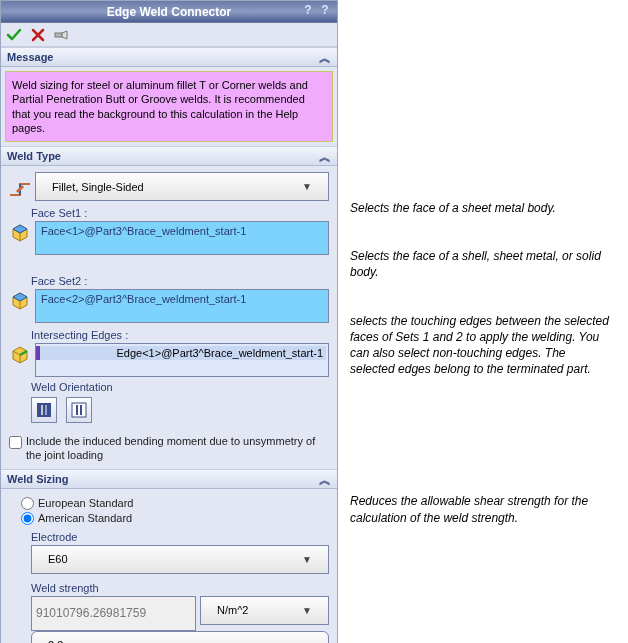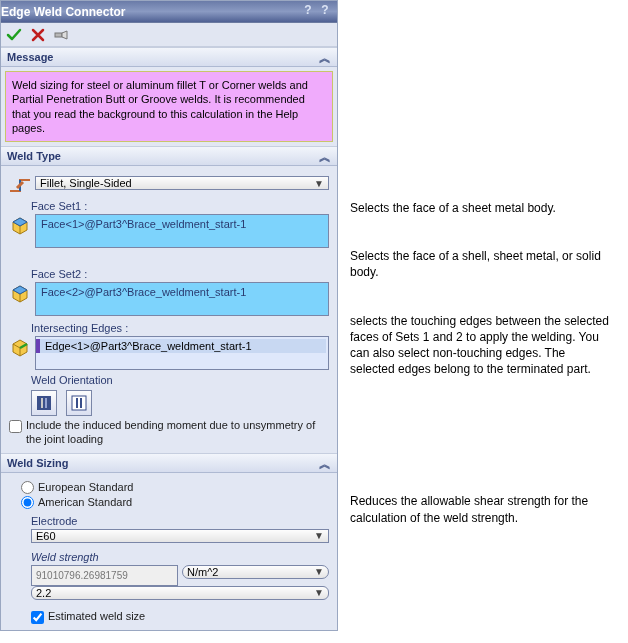--- a/index.html
+++ b/index.html
@@ -2,62 +2,62 @@
 <html><head>
   <meta charset="utf-8">
   <style>
     * { box-sizing: border-box; margin: 0; padding: 0; }
     body { font-family: Tahoma, Arial, sans-serif; font-size: 11px; background: #fff; width: 628px; }
     .layout { display: flex; gap: 12px; align-items: flex-start; }
     .panel { width: 338px; border: 1px solid #9aa7c1; background: #e1e6f2; }
     .titlebar {
       background: linear-gradient(to bottom, #6a7ba8, #8a9ac2 50%, #4f6093);
       color: #fff; font-weight: bold; font-size: 12px; height: 22px;
-      display: flex; align-items: center; position: relative;
+      display: flex; align-items: center; justify-content: center; position: relative;
       border-bottom: 1px solid #6b7aa0;
     }
     .titlebar-help { position: absolute; right: 4px; top: 1px; display: flex; gap: 1px; }
     .helpbtn { width: 16px; height: 16px; color: #dbe3f4; display:flex; align-items:center; justify-content:center; font-weight:bold; cursor:pointer; }
     .toolbar { height: 24px; background: #e1e6f2; display:flex; align-items:center; gap:6px; padding: 0 4px; border-bottom: 1px solid #c6cedf; }
     .tb-icon { width:18px; height:18px; display:inline-flex; align-items:center; justify-content:center; }
     .section-header {
       background: linear-gradient(to bottom, #f2f5fb, #d6ddee);
       border-top: 1px solid #c6cedf; border-bottom: 1px solid #aeb9d2;
       height: 20px; display:flex; align-items:center; padding: 0 6px;
       color: #2a3a6f; font-weight: bold; position: relative;
     }
     .chevron { position:absolute; right:6px; top:2px; color:#5a6a95; cursor:pointer; font-size:12px; }
     .section-body { padding: 6px 8px; background: #e2e7f3; }
     .message-body { background: #f0abfc; border: 1px solid #c9c56a; color:#000; padding: 6px; line-height: 1.3; }
     .row { display:flex; align-items:center; gap:4px; margin-bottom:6px; }
     .cube, .cube-y, .cube-g { width:22px; height:22px; flex-shrink:0; display:inline-flex; align-items:center; justify-content:center; }
     .selectbox {
-      flex: 1; height: 14px; background: linear-gradient(to bottom,#fdfdfd,#e5e5e5);
-      border: 1px solid #7a86a7; padding: 0 4px; display:flex; align-items:center; justify-content:space-between; font-size:11px;
+      flex: 1; height: 29px; background: linear-gradient(to bottom,#fdfdfd,#e5e5e5);
+      border: 1px solid #7a86a7; padding: 0 16px; display:flex; align-items:center; justify-content:space-between; font-size:11px;
     }
     .selectbox .caret { font-size:10px; color:#444; }
     .field-label { color:#2a3a6f; margin: 4px 0 2px 0; }
     .listbox { border: 1px solid #7a86a7; background:#7dd3fc; min-height: 34px; padding:2px; font-size:11px; color:#2a3a6f; }
-    .listbox.sel-blue { background:#fff; }
+    .listbox.sel-blue { background:#fff;text-align:right; }
     .listbox .list-item { padding:1px 3px; }
     .listbox .list-item.selected { background:#c8d8f2; border-left:4px solid #6a3fb5; margin-left:-2px; padding-left:5px; color:#000; }
     .listwrap { display:flex; gap:4px; }
     .listwrap .listbox { flex:1; }
     .weld-orient-btn { width:26px; height:26px; border:1px solid #7a86a7; background: linear-gradient(to bottom,#fdfdfd,#dadff0); display:inline-flex; align-items:center; justify-content:center; margin-right:6px; }
-    .checkboxrow { display:flex; align-items:flex-start; gap:4px; font-size:11px; color:#1a1a1a; margin-top:3px; line-height:1.25; }
+    .checkboxrow { display:flex; align-items:flex-start; gap:4px; font-size:11px; color:#1a1a1a; margin-top:12px; line-height:1.25; }
     .checkboxrow input { margin-top:1px; }
     .radiolist { padding-left: 12px; }
     .radiolist label { display:flex; align-items:center; gap:4px; margin:2px 0; color:#222; }
     .indent-block { padding-left: 22px; }
     .dual-field { display:flex; gap:4px; }
-    .textfield { height:21px; border:1px solid #7a86a7; background:#fff; padding:0 4px; font-size:10px; color:#333; flex:1; }
+    .textfield { height:35px; border:1px solid #7a86a7; background:#fff; padding:0 4px; font-size:12px; color:#333; flex:1; }
     .textfield.disabled { background:#efefef; color:#777; }
-    .unitbox { width:130px;border-radius:10px; }
+    .unitbox { width:130px; }
     .annotations { width: 260px; font-size: 12px; color:#000; line-height:1.35; padding-top: 200px; }
-    .annot { margin-bottom: 32px; }
+    .annot { margin-bottom: 32px; font-style: italic; }
     svg { display:block; }
   </style>
 </head>
 <body>
 
 <div class="layout">
   <div class="panel">
     <div class="titlebar">
       <span>Edge Weld Connector</span>
       <div class="titlebar-help">
@@ -206,21 +206,21 @@
           </label>
       </div>
 
       <div class="indent-block" style="margin-top:6px;">
         <div class="field-label">Electrode</div>
         <div class="selectbox">
           <span>E60</span>
           <span class="caret">▼</span>
         </div>
 
-        <div class="field-label" style="margin-top:8px;font-style:italic;">Weld strength</div>
+        <div class="field-label" style="margin-top:8px;">Weld strength</div>
         <div class="dual-field">
           <input class="textfield disabled" readonly="" value="91010796.26981759" style="">
           <div class="selectbox unitbox">
             <span>N/m^2</span>
             <span class="caret">▼</span>
           </div>
         </div>
 
         <div class="selectbox" style="width:100%;border-radius:6px;">
           <span>2.2</span>

